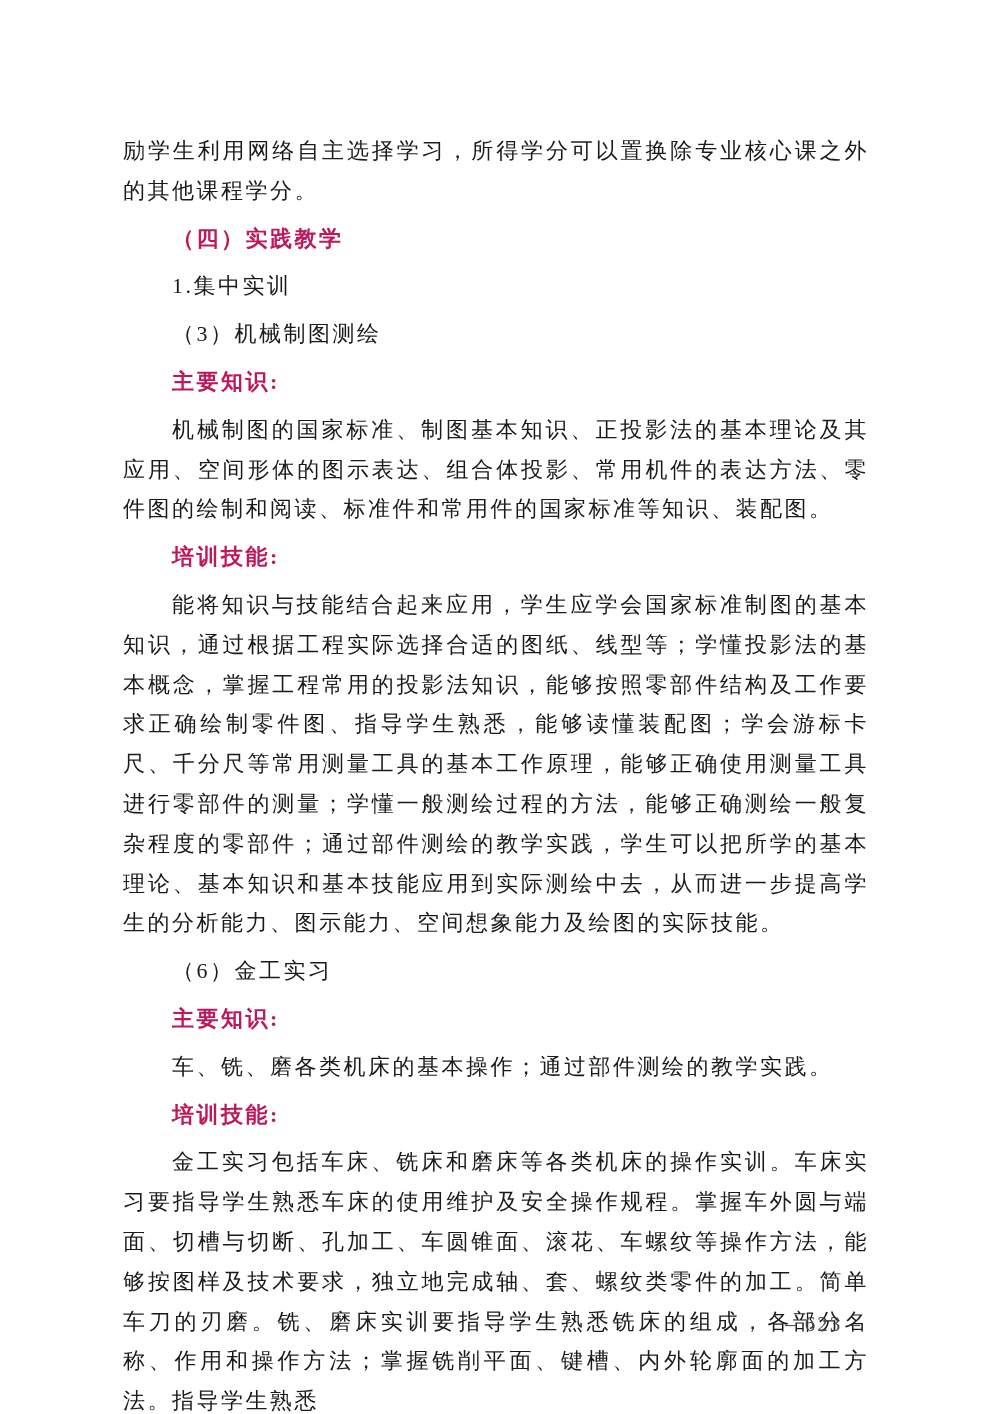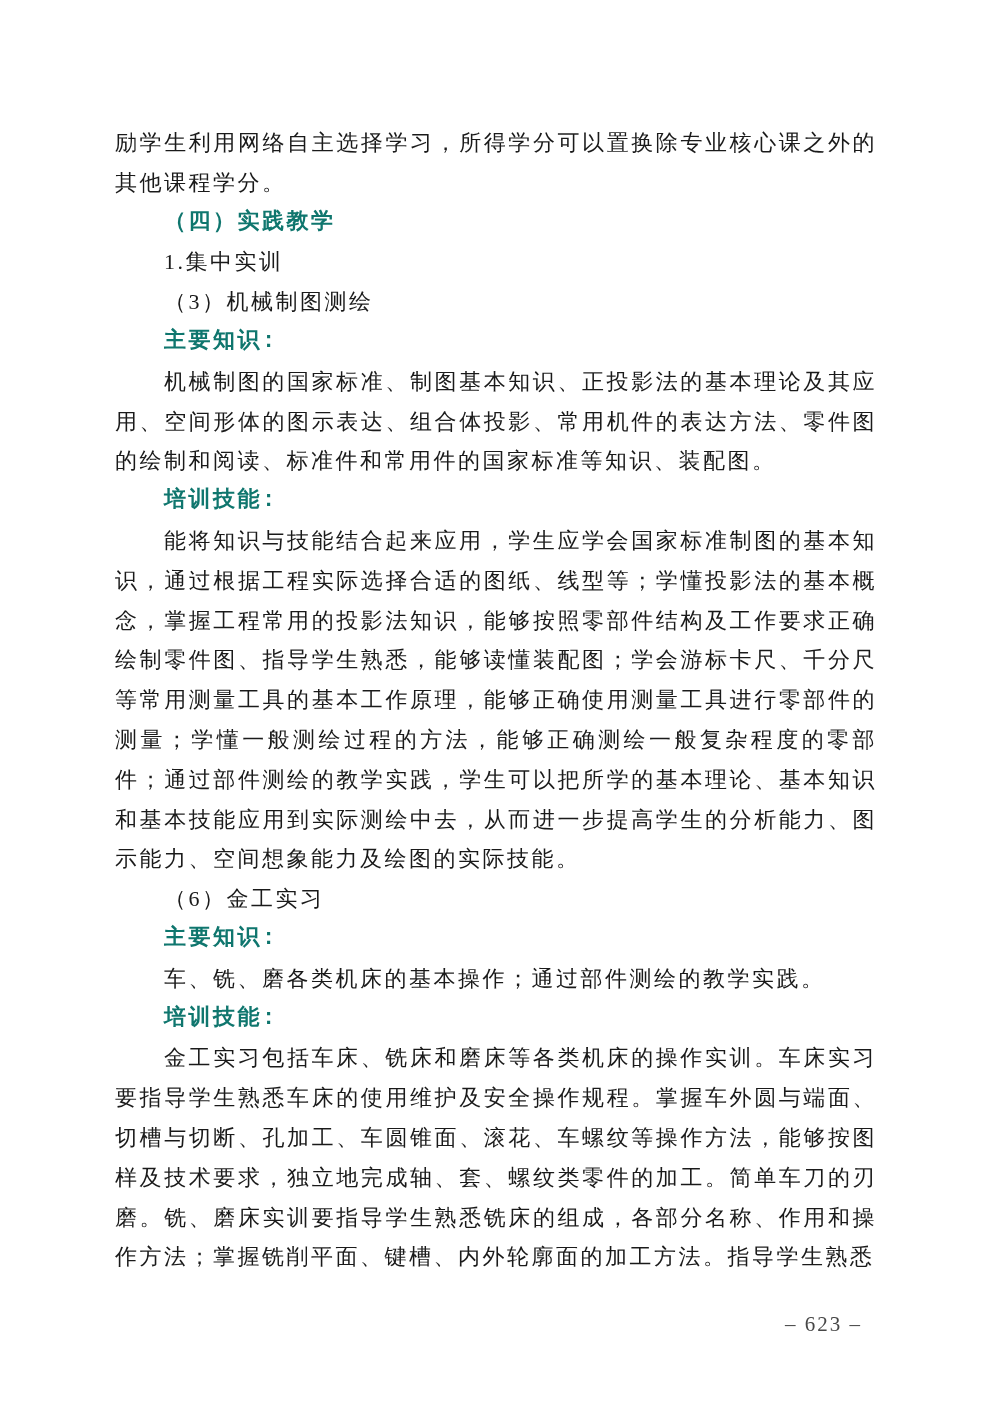--- a/index.html
+++ b/index.html
@@ -19,40 +19,40 @@
   .content {
     position: absolute;
     left: 115px;
     top: 123px;
     width: 762px;
     font-size: 22px;
     line-height: 39.8px;
     letter-spacing: 2.5px;
   }
   .content p {
-    margin: 0;
+    margin: 8px;
     padding: 0;
   }
   .para-continuation {
     text-indent: 0;
     text-align: justify;
   }
   .para-body {
     text-indent: 49px;
     text-align: justify;
   }
   .para-item {
     text-indent: 49px;
   }
   .para-heading,
   .para-label {
     text-indent: 49px;
     font-weight: 700;
-    font-family: Liberation Mono, monospace;
-    color: #0f766e;
+    font-family: Liberation Serif, serif;
+    color: #be185d;
   }
   .page-number {
     position: absolute;
     top: 1312px;
     right: 138px;
     font-size: 21px;
     letter-spacing: 2px;
     color: #474747;
     font-family: "Liberation Serif", "DejaVu Serif", serif;
   }

